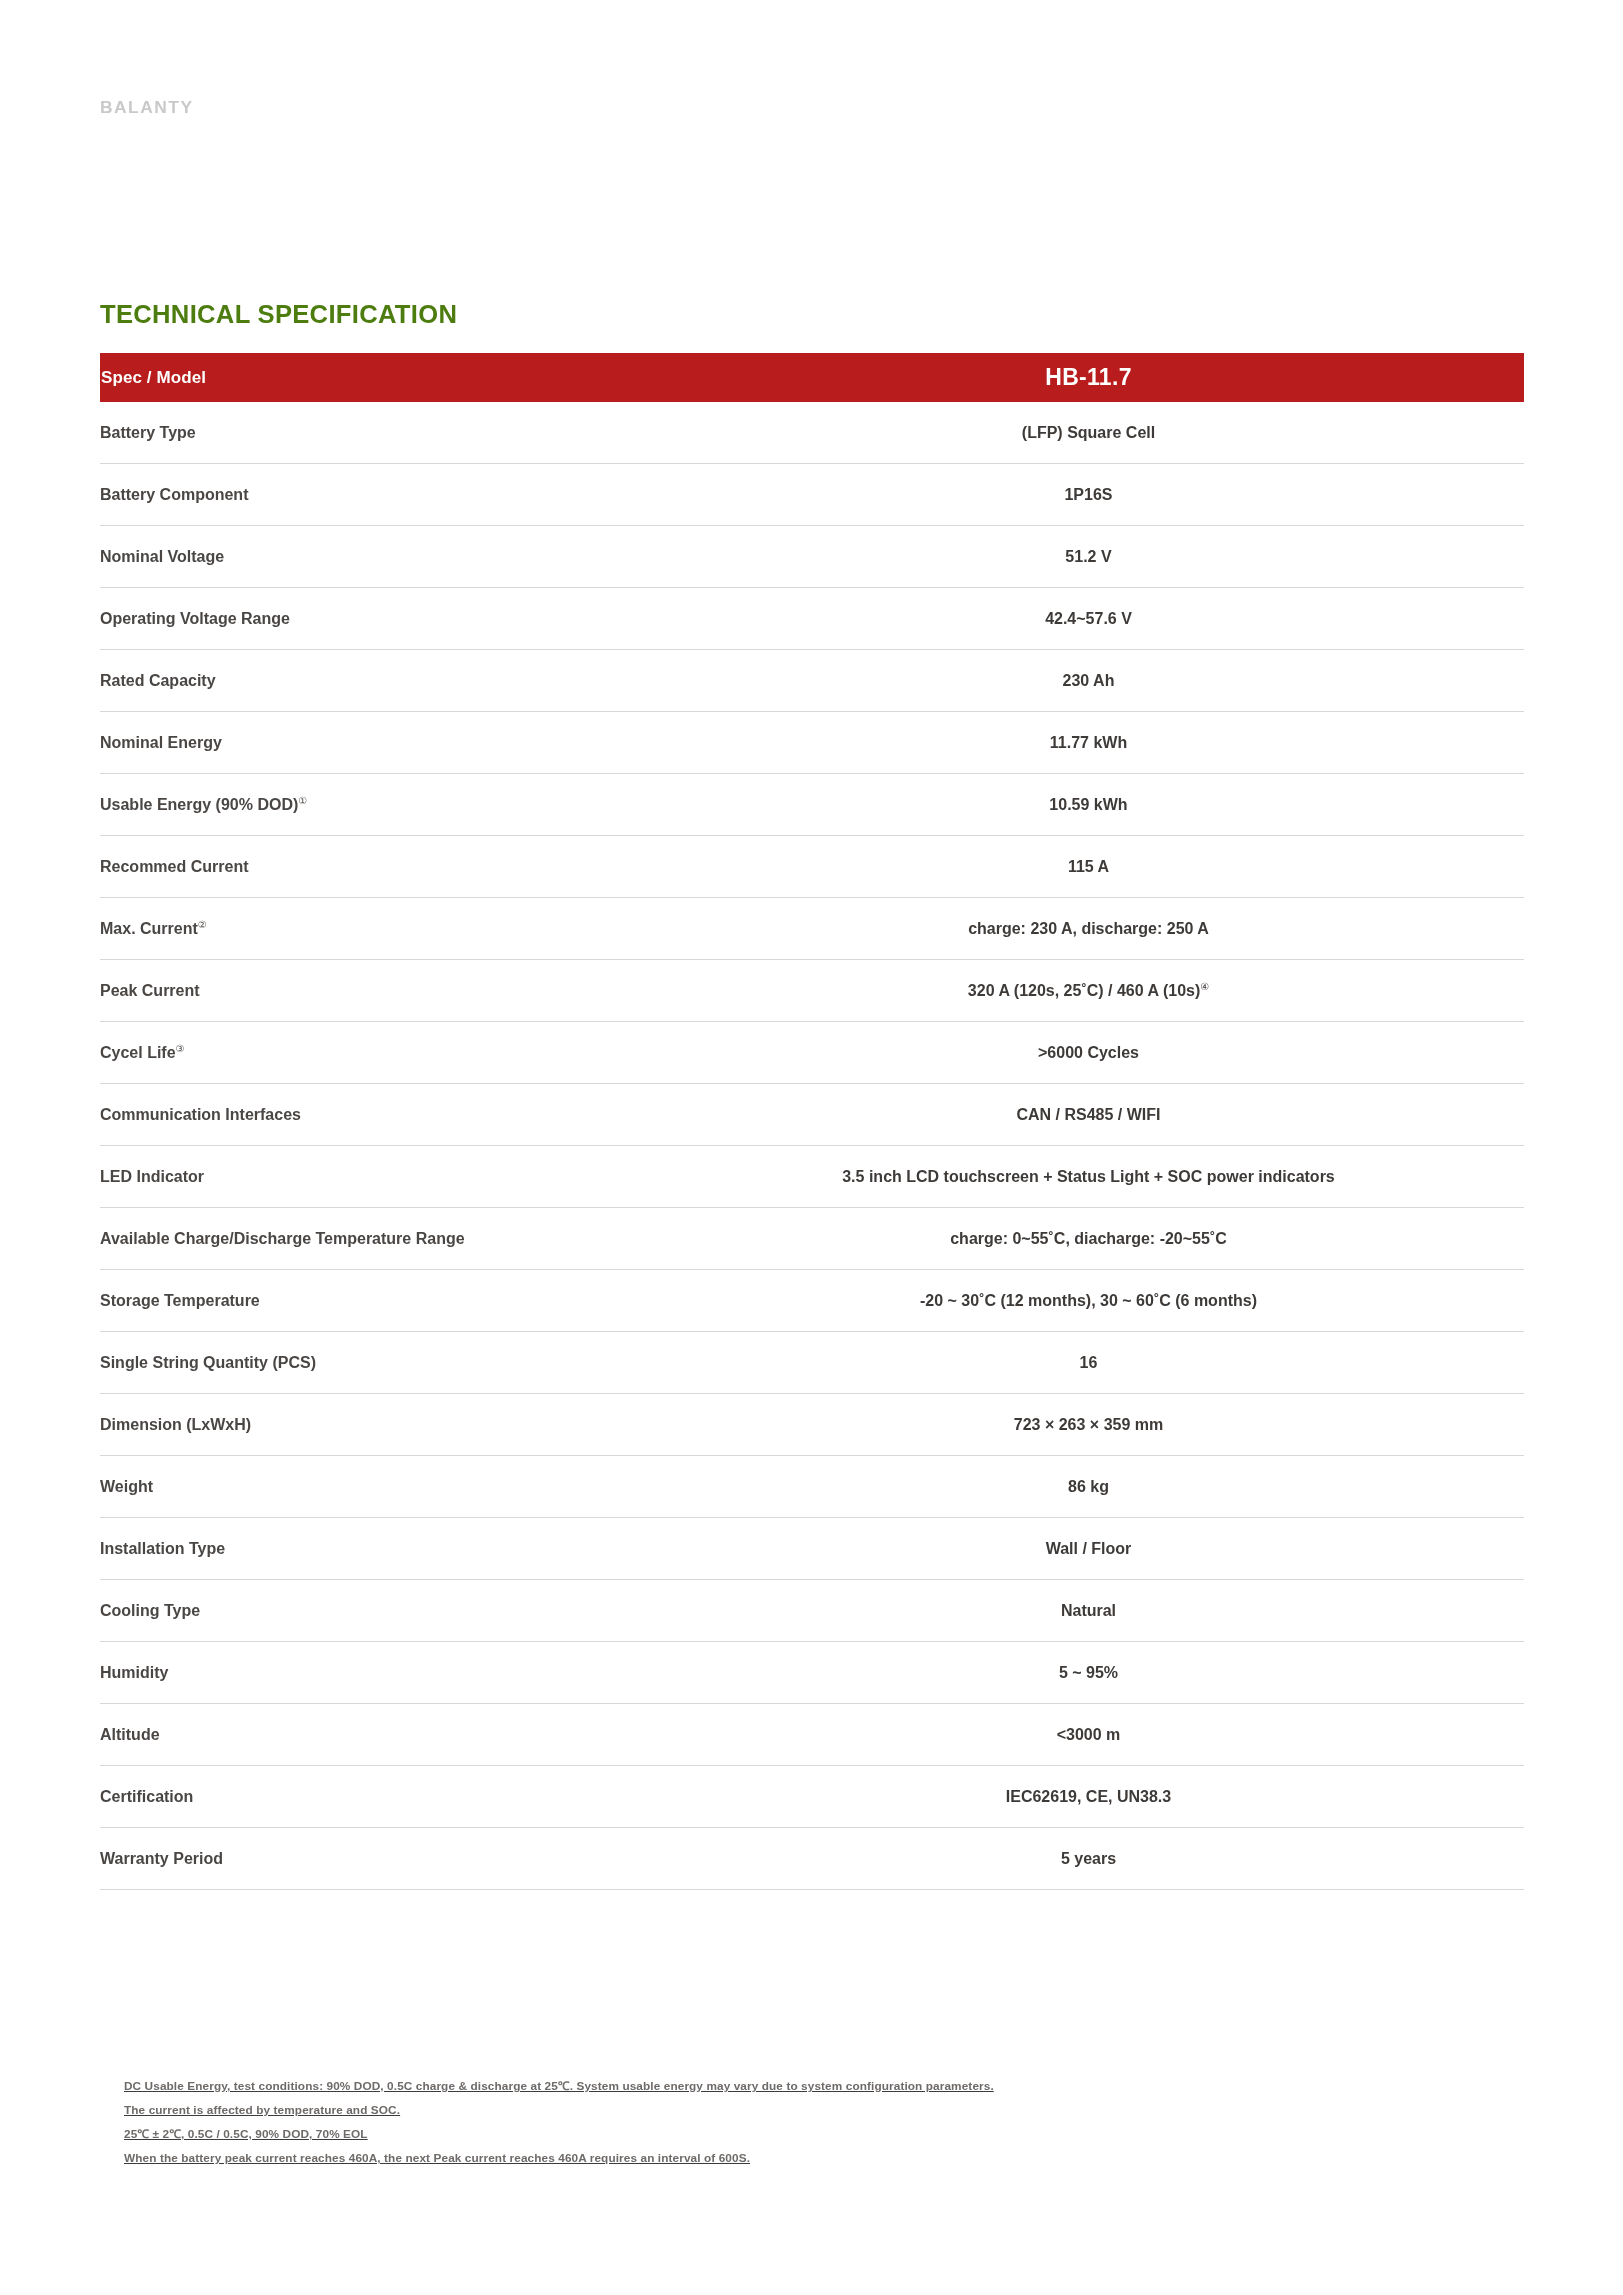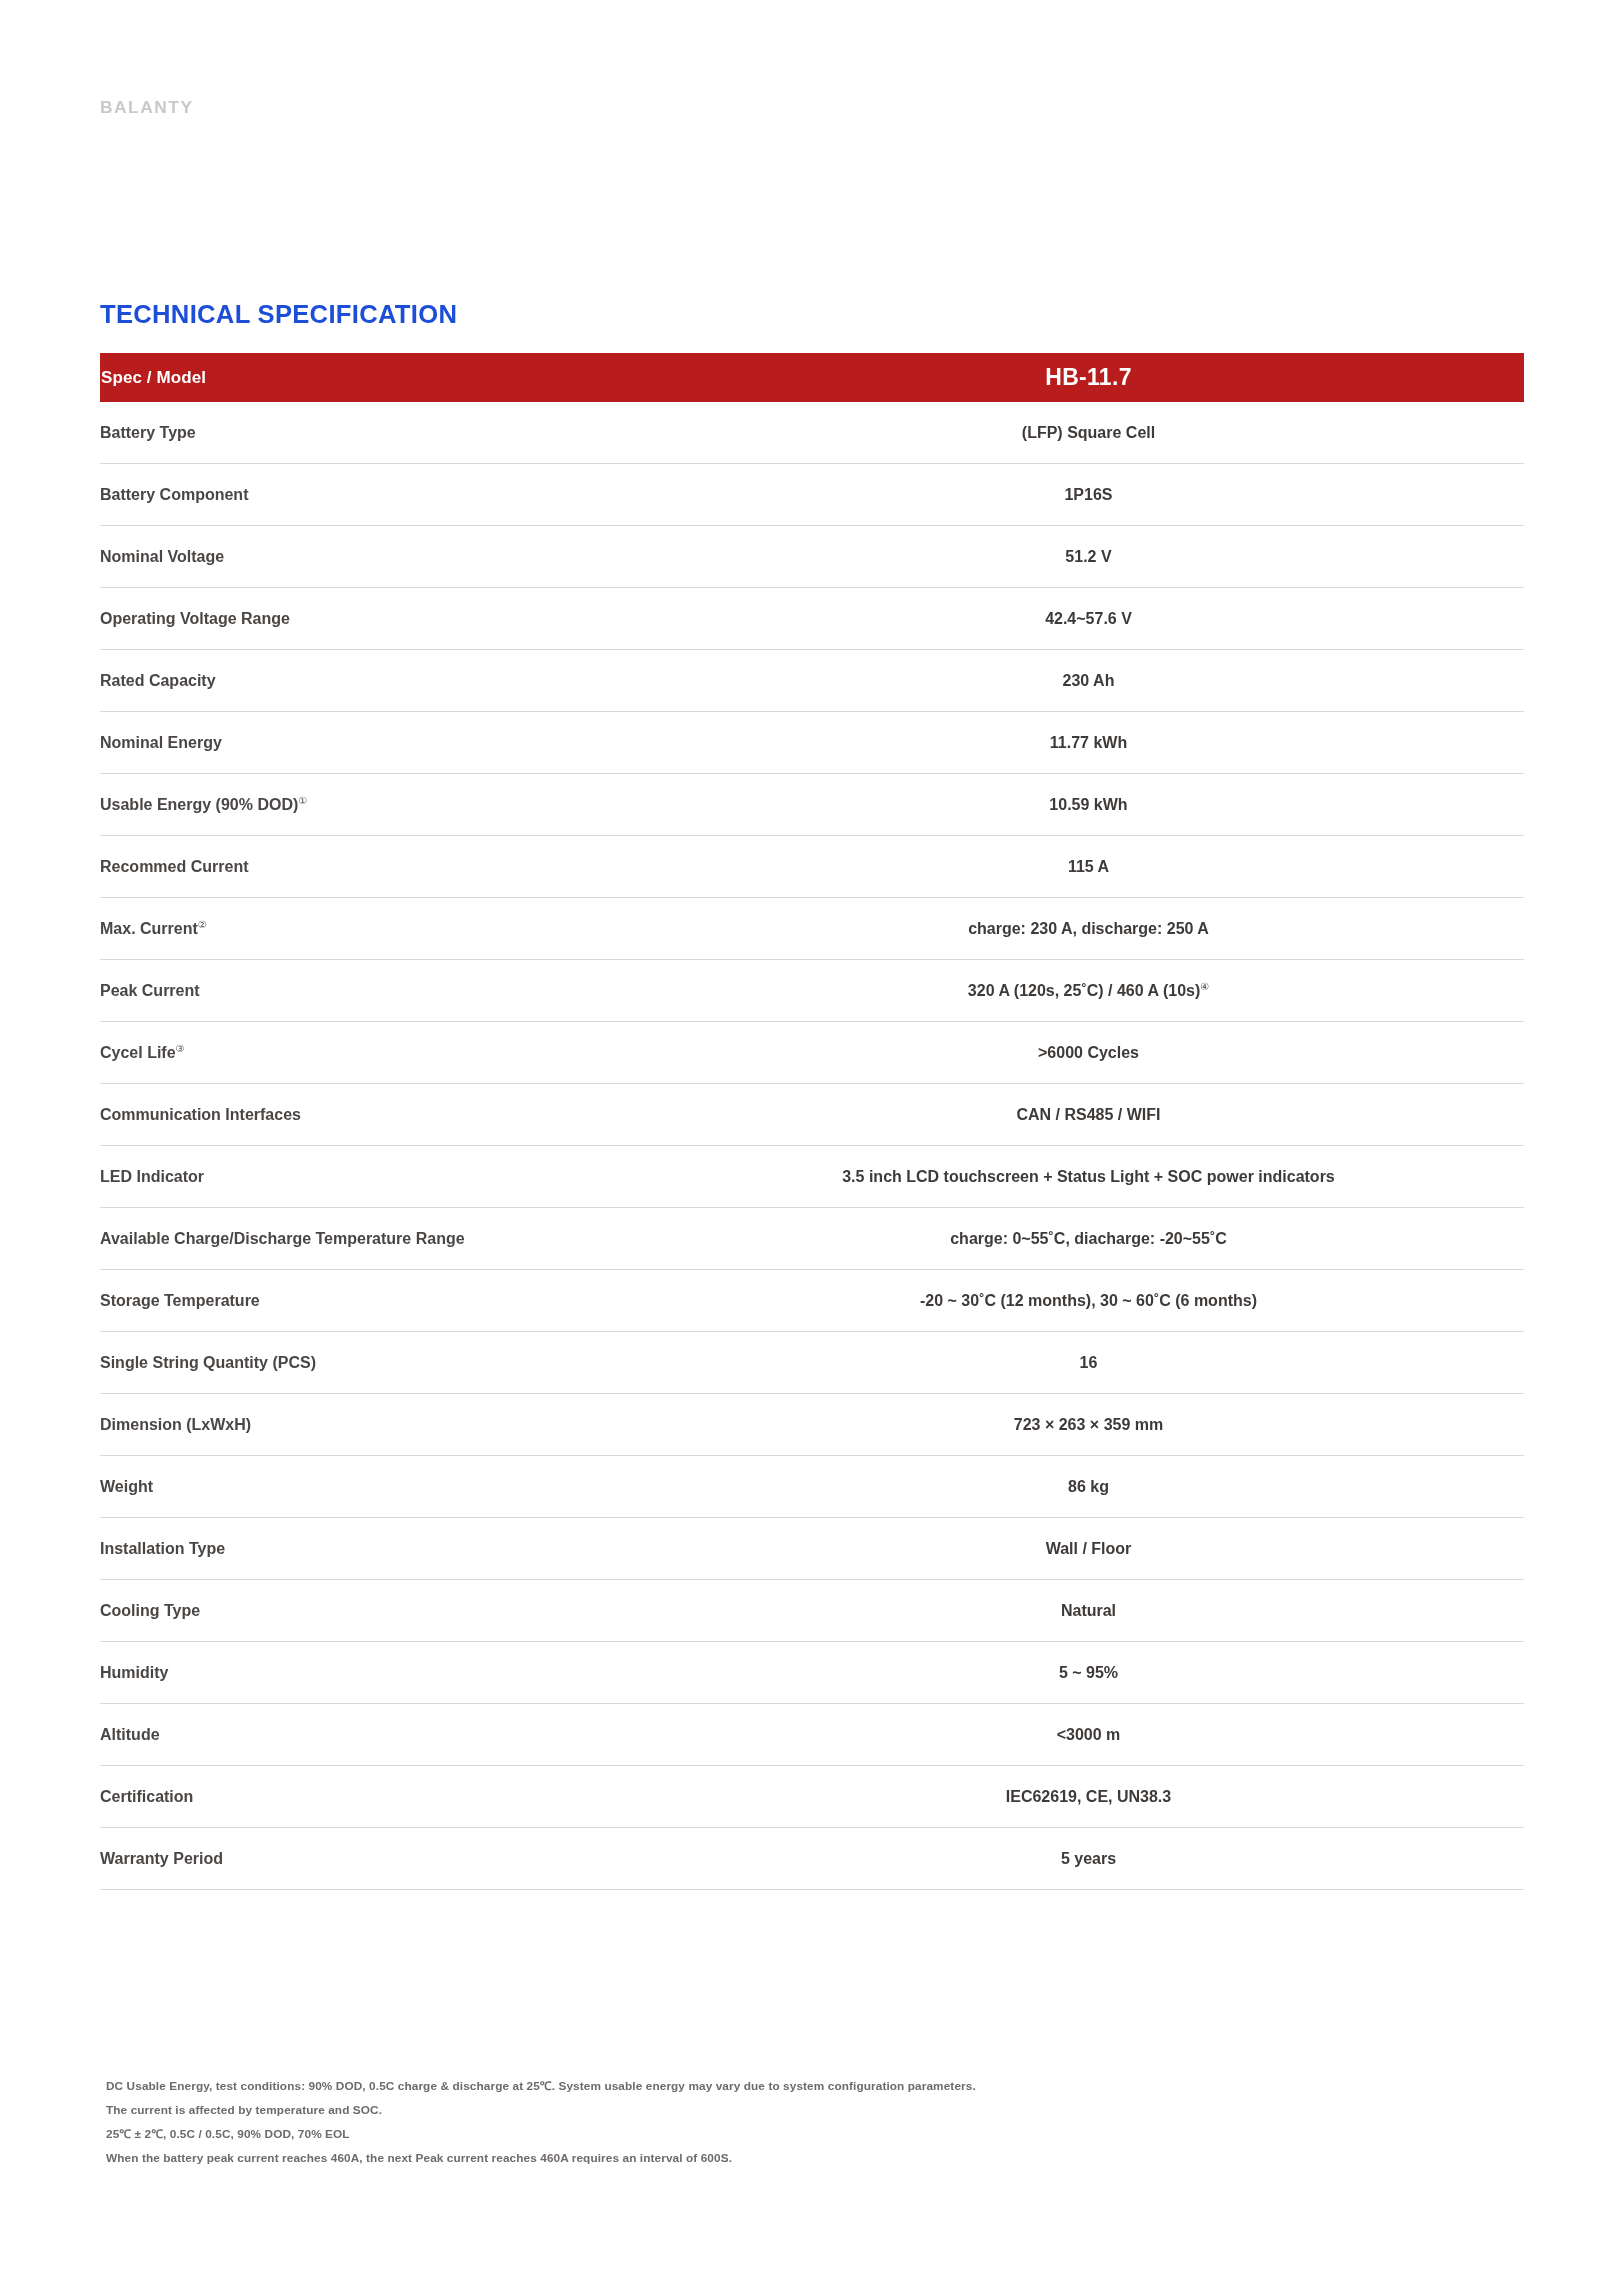--- a/index.html
+++ b/index.html
@@ -34,21 +34,21 @@
     text-align: right;
   }
   
   .section-title {
     position: absolute;
     left: 100px;
     top: 300px;
     font-size: 25.6px;
     font-weight: bold;
     letter-spacing: 0.3px;
-    color: #1d4ed8;
+    color: #4d7c0f;
   }
   
   .spec-table {
     position: absolute;
     left: 100px;
     top: 353px;
     width: 1424px;
     border-collapse: collapse;
     table-layout: fixed;
   }
@@ -97,23 +97,24 @@
     color: #3e3a38;
   }
   sup {
     font-size: 0.62em;
     vertical-align: super;
     font-weight: normal;
   }
   
   .footnotes {
     position: absolute;
-    left: 106px;
+    left: 124px;
     top: 2081px;
     width: 1401px;
+    text-decoration: underline;
   }
   .footnote {
     font-size: 11.8px;
     font-weight: bold;
     color: #6e6a68;
     line-height: 1.0;
     margin-bottom: 12.3px;
     letter-spacing: 0.1px;
   }
 </style>

